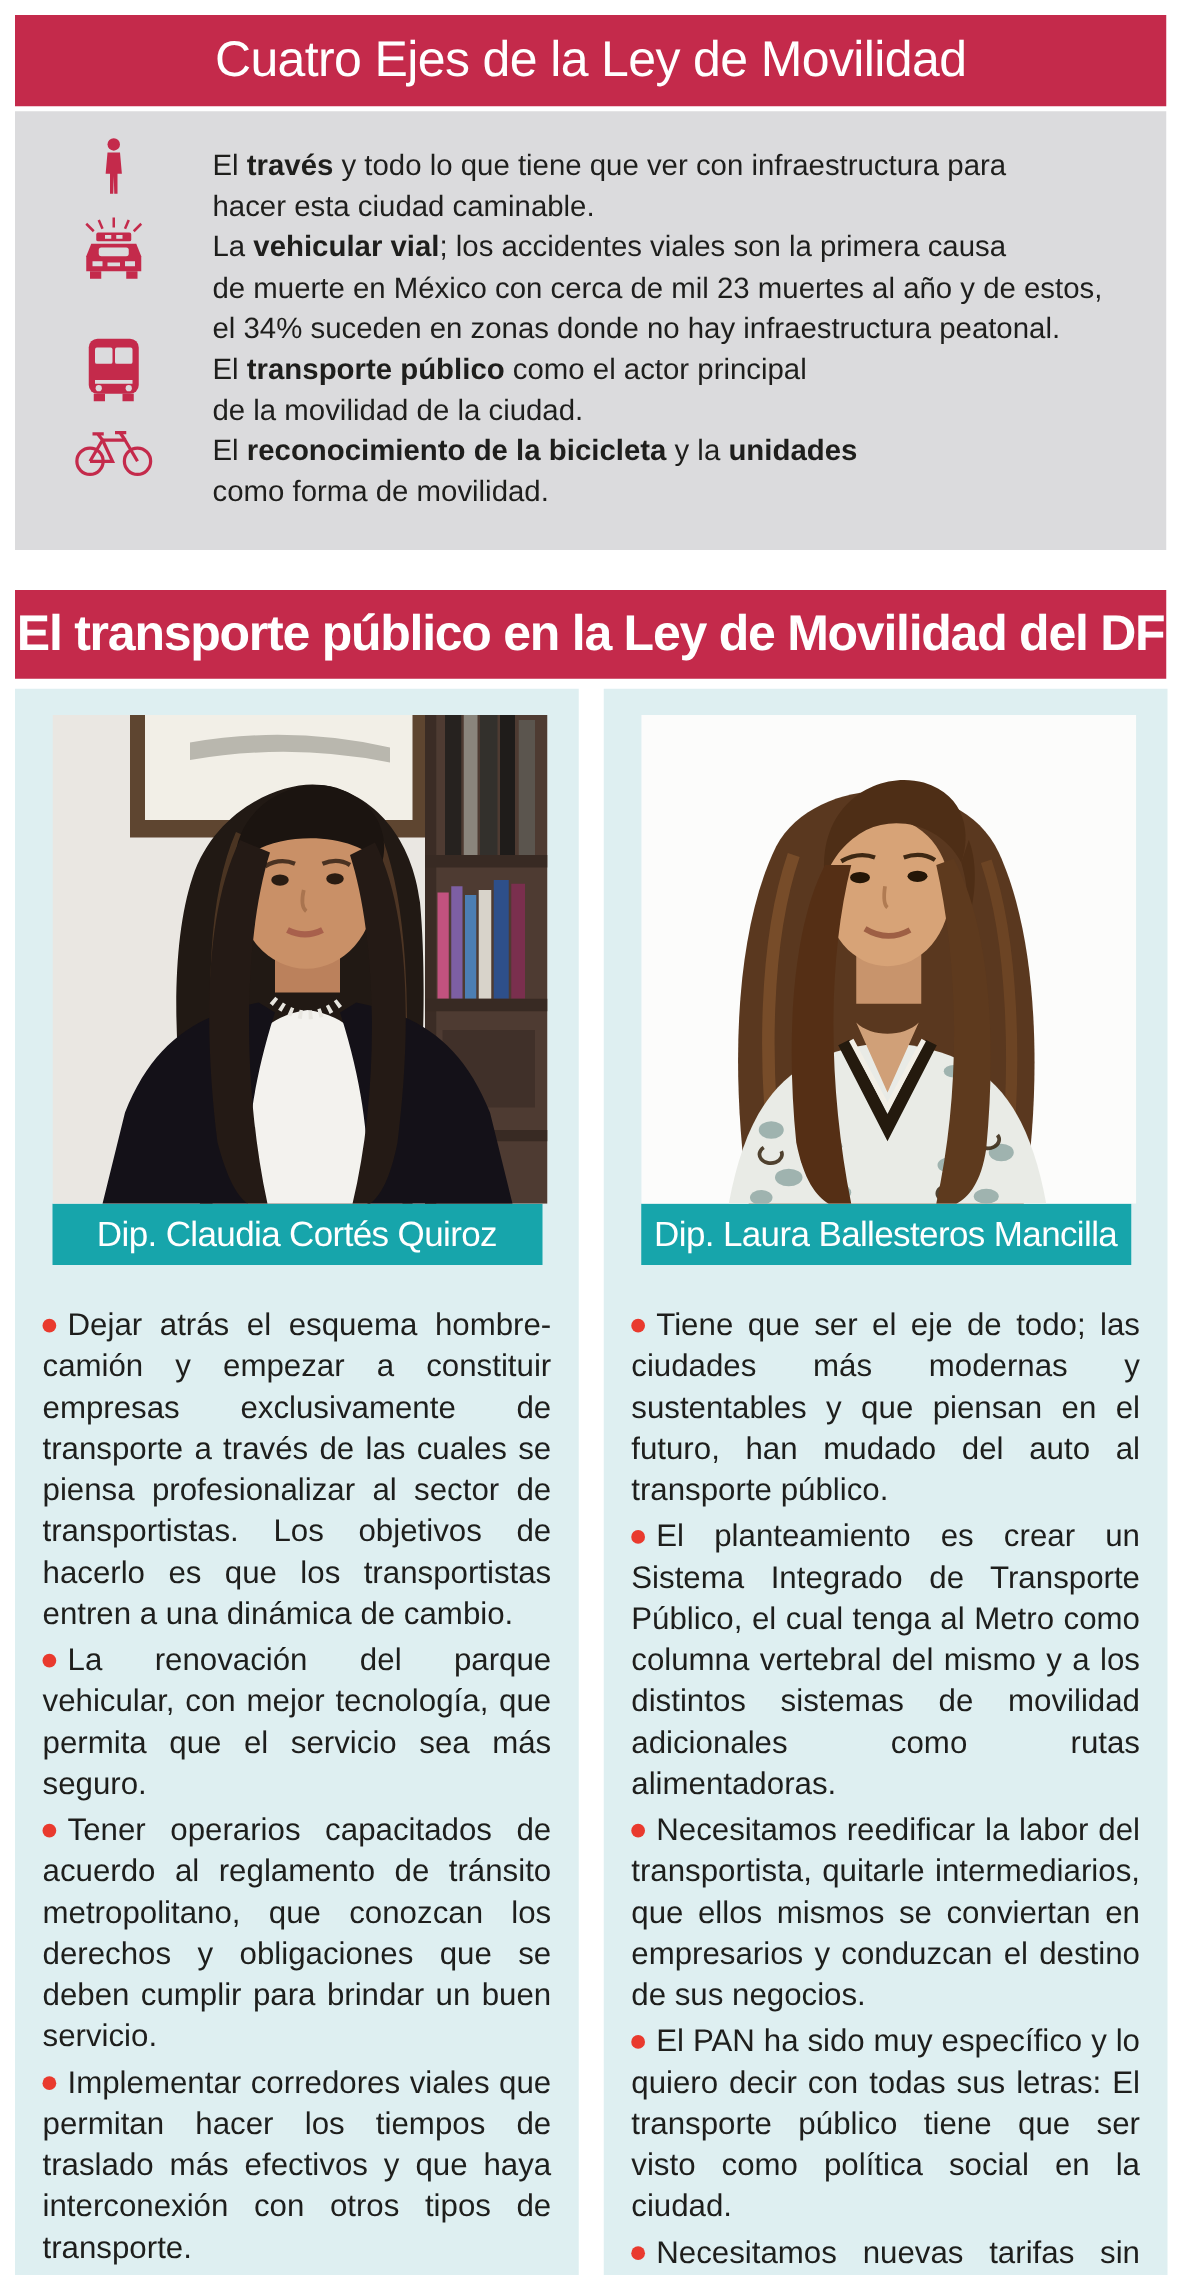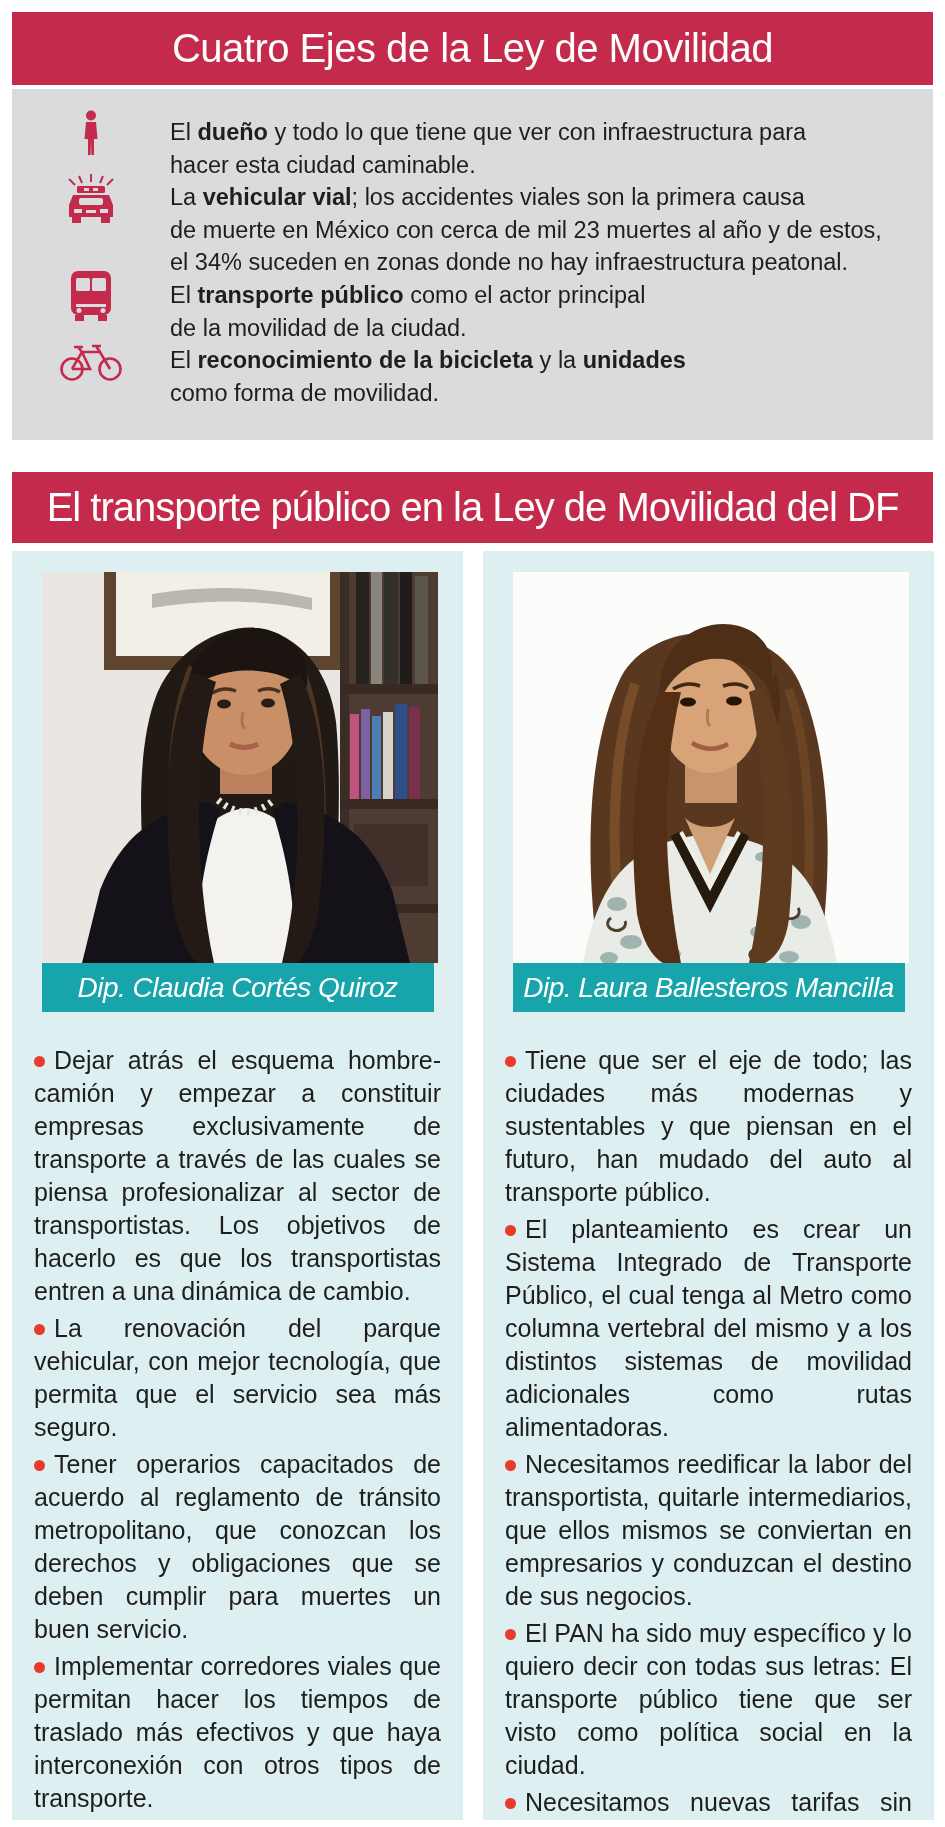--- a/index.html
+++ b/index.html
@@ -29,29 +29,29 @@
     flex:1;font-size:23.5px;line-height:32.6px;white-space:pre-line;
     color:#1e1e1c;padding-right:8px;
   }
   .axis-text .b{font-weight:700;}
   
   .h2bar{
     position:absolute;left:12px;top:472px;width:921px;height:71px;
     background:#c42a4b;display:flex;align-items:center;justify-content:center;
   }
   .h2bar h2{
-    margin:0;color:#ffffff;font-size:40px;font-weight:400;letter-spacing:-1px;
+    margin:0;color:#ffffff;font-size:40px;font-weight:700;letter-spacing:-1px;
   }
   .col{
     position:absolute;top:551px;width:451px;height:1269px;
     background:#deeff1;overflow:hidden;
   }
   .col.left{left:12px;}
   .col.right{left:483px;}
-  .photo-wrap{width:392px;margin:21px auto 0 auto;font-style:italic;}
+  .photo-wrap{width:392px;margin:21px auto 0 auto;}
   .photo-wrap svg{display:block;}
   .caption{
     height:49px;background:#17a5ab;color:#ffffff;font-size:28px;font-weight:400;
     display:flex;align-items:center;justify-content:center;letter-spacing:-0.5px;
   }
   .bullets{padding:28px 18px 0 18px;}
   .bullets p{
     margin:4px;font-size:25px;line-height:33px;text-align:justify;
     color:#1e1e1c;
   }
@@ -71,21 +71,21 @@
 
   <div class="graybox">
 
     <div class="axis-row">
       <div class="icon-cell">
         <svg width="26" height="46" viewBox="0 0 26 46" fill="#c42a4b" xmlns="http://www.w3.org/2000/svg">
           <circle cx="13" cy="5.5" r="5"></circle>
           <path d="M8 12 L18 12 L19.5 29 L16 29 L16 45 L13.4 45 L13 31 L12.6 45 L10 45 L10 29 L6.5 29 Z"></path>
         </svg>
       </div>
-      <div class="axis-text"><span>El </span><span class="b">dueño</span><span> y todo lo que tiene que ver con infraestructura para
+      <div class="axis-text"><span>El </span><span class="b">través</span><span> y todo lo que tiene que ver con infraestructura para
 hacer esta ciudad caminable.</span></div>
     </div>
 
     <div class="axis-row">
       <div class="icon-cell">
         <svg width="52" height="50" viewBox="0 0 52 50" xmlns="http://www.w3.org/2000/svg">
           <g stroke="#c42a4b" stroke-width="2">
             <line x1="10" y1="12" x2="4" y2="6"></line>
             <line x1="17" y1="10" x2="14" y2="3"></line>
             <line x1="26" y1="9" x2="26" y2="1"></line>
@@ -196,21 +196,21 @@
         <path d="M40 391 L58 318 C80 263 114 240 165 230 L178 238 C158 300 154 350 156 391 Z" fill="#141118"></path>
         <path d="M368 391 L350 318 C328 263 294 240 243 230 L230 238 C250 300 254 350 252 391 Z" fill="#141118"></path>
         <path d="M150 100 C120 160 122 262 132 342 C140 372 148 385 156 391 L172 391 C152 300 152 180 174 110 Z" fill="#241a15"></path>
         <path d="M258 102 C288 162 286 262 276 342 C270 372 262 385 254 391 L240 391 C262 300 260 180 238 112 Z" fill="#241a15"></path>
       </svg>
       <div class="caption">Dip. Claudia Cortés Quiroz</div>
     </div>
     <div class="bullets">
       <p><span class="dot"></span><span>Dejar atrás el esquema hombre-camión y empezar a constituir empresas exclusivamente de transporte a través de las cuales se piensa profesionalizar al sector de transportistas. Los objetivos de hacerlo es que los transportistas entren a una dinámica de cambio.</span></p>
       <p><span class="dot"></span><span>La renovación del parque vehicular, con mejor tecnología, que permita que el servicio sea más seguro.</span></p>
-      <p><span class="dot"></span><span>Tener operarios capacitados de acuerdo al reglamento de tránsito metropolitano, que conozcan los derechos  y obligaciones que se deben cumplir para muertes un buen servicio.</span></p>
+      <p><span class="dot"></span><span>Tener operarios capacitados de acuerdo al reglamento de tránsito metropolitano, que conozcan los derechos  y obligaciones que se deben cumplir para brindar un buen servicio.</span></p>
       <p><span class="dot"></span><span>Implementar corredores viales que permitan hacer los tiempos de traslado más efectivos y que haya interconexión con otros tipos de transporte.</span></p>
     </div>
   </div>
 
   <div class="col right">
     <div class="photo-wrap">
       <svg width="396" height="391" viewBox="0 0 396 391" xmlns="http://www.w3.org/2000/svg">
         <rect width="396" height="391" fill="#fcfcfb"></rect>
         <path d="M86 391 C70 280 76 170 108 105 C140 45 256 45 286 110 C316 175 322 285 306 391 Z" fill="#5a381f"></path>
         <path d="M122 112 C98 182 98 282 108 362" stroke="#8a5a30" stroke-width="10" fill="none" opacity="0.6"></path>

